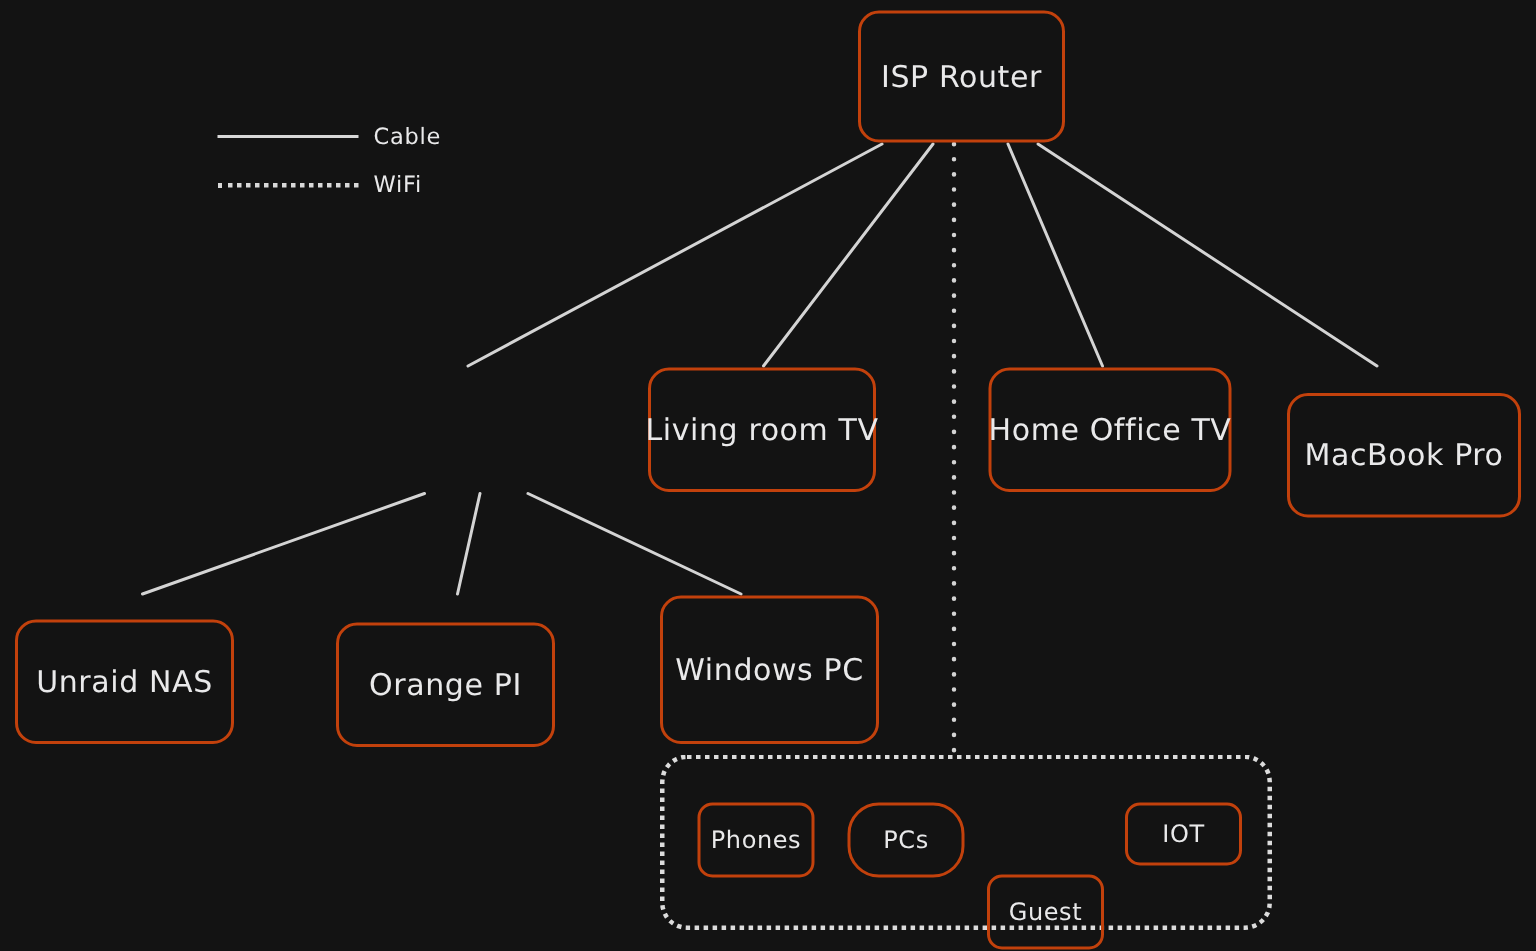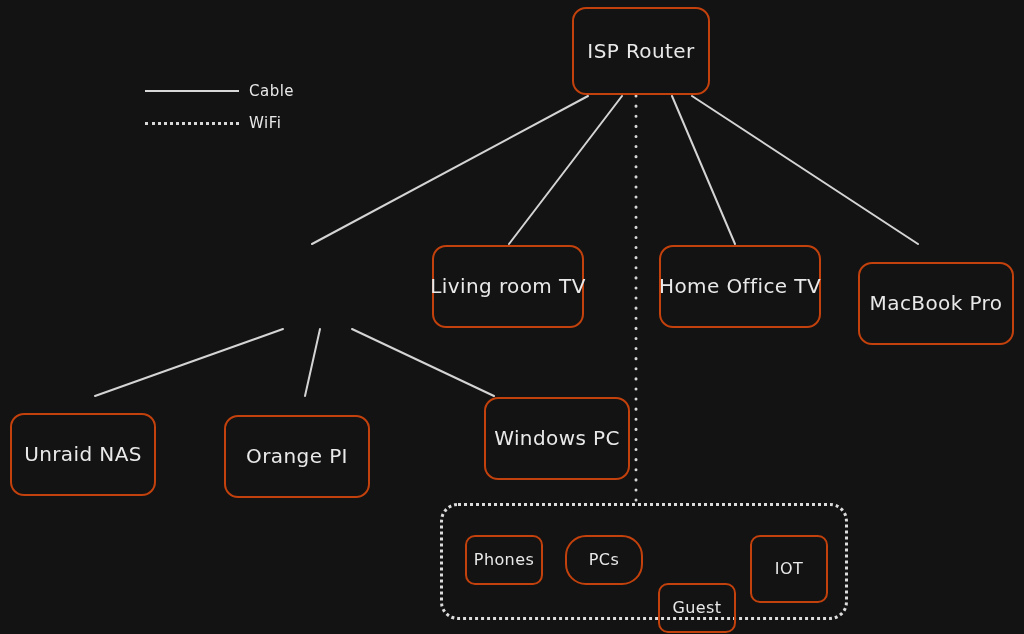--- a/index.html
+++ b/index.html
@@ -115,31 +115,31 @@
   </div>
 
   <div class="node node-lg" id="n-unraid_nas" style="left: 10px; top: 397px; width: 146px; height: 83px; margin-top: 16px;">
     <span class="line">Unraid NAS</span>
   </div>
 
   <div class="node node-lg" id="n-orange_pi" style="left: 224px; top: 415px; width: 146px; height: 83px;">
     <span class="line">Orange PI</span>
   </div>
 
-  <div class="node node-lg" id="n-windows_pc" style="left: 440px; top: 397px; width: 146px; height: 83px; margin-left: 44px;">
+  <div class="node node-lg" id="n-windows_pc" style="left: 440px; top: 397px; width: 146px; height: 99px;">
     <span class="line">Windows PC</span>
   </div>
 
   <div class="wifi-group" id="wifi-group" style="left: 440px; top: 503px; width: 408px; height: 117px;"></div>
 
 <div class="node node-sm" style="left: 465px; top: 535px; width: 78px; height: 50px; text-align: right;">
       <span class="line">Phones</span>
     </div>
     <div class="node node-sm" style="left: 565px; top: 535px; width: 78px; height: 50px; border-radius: 21px;">
       <span class="line">PCs</span>
     </div>
     <div class="node node-sm" style="left: 658px; top: 535px; width: 78px; height: 50px; margin-top: 48px;">
       <span class="line">Guest</span>
     </div>
-    <div class="node node-sm" style="left: 750px; top: 535px; width: 78px; height: 68px;">
+    <div class="node node-sm" style="left: 750px; top: 535px; width: 78px; height: 42px;">
       <span class="line">IOT</span>
     </div>
   </div>
 
 </body></html>

